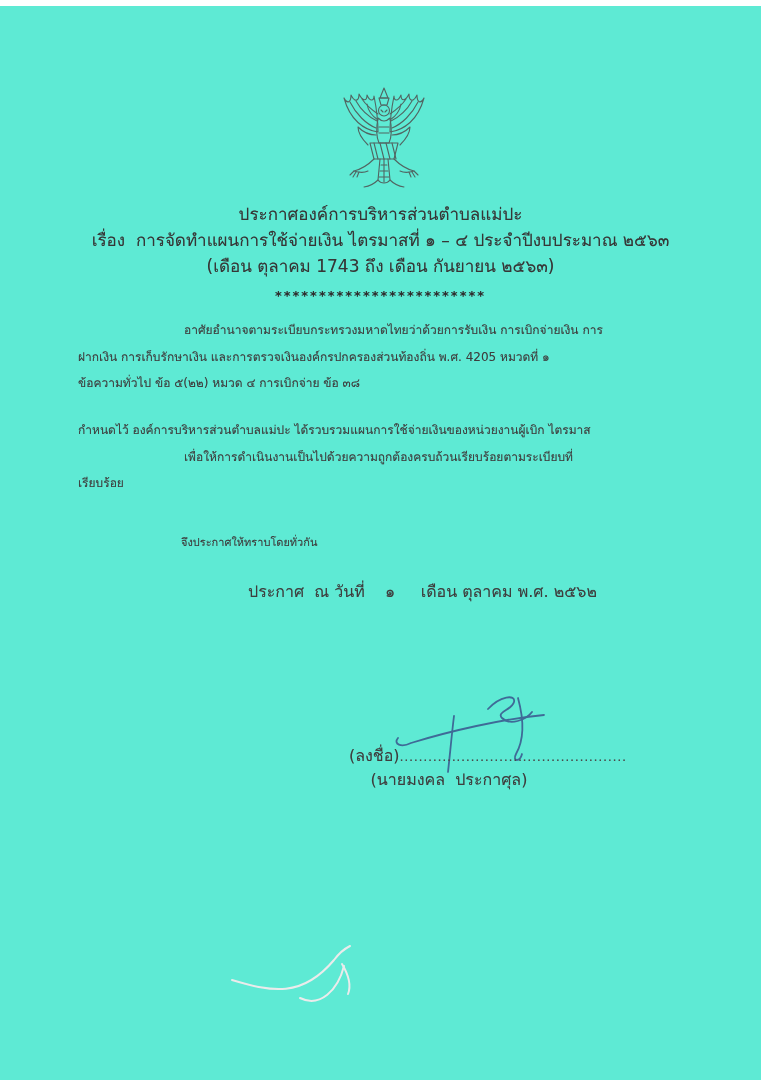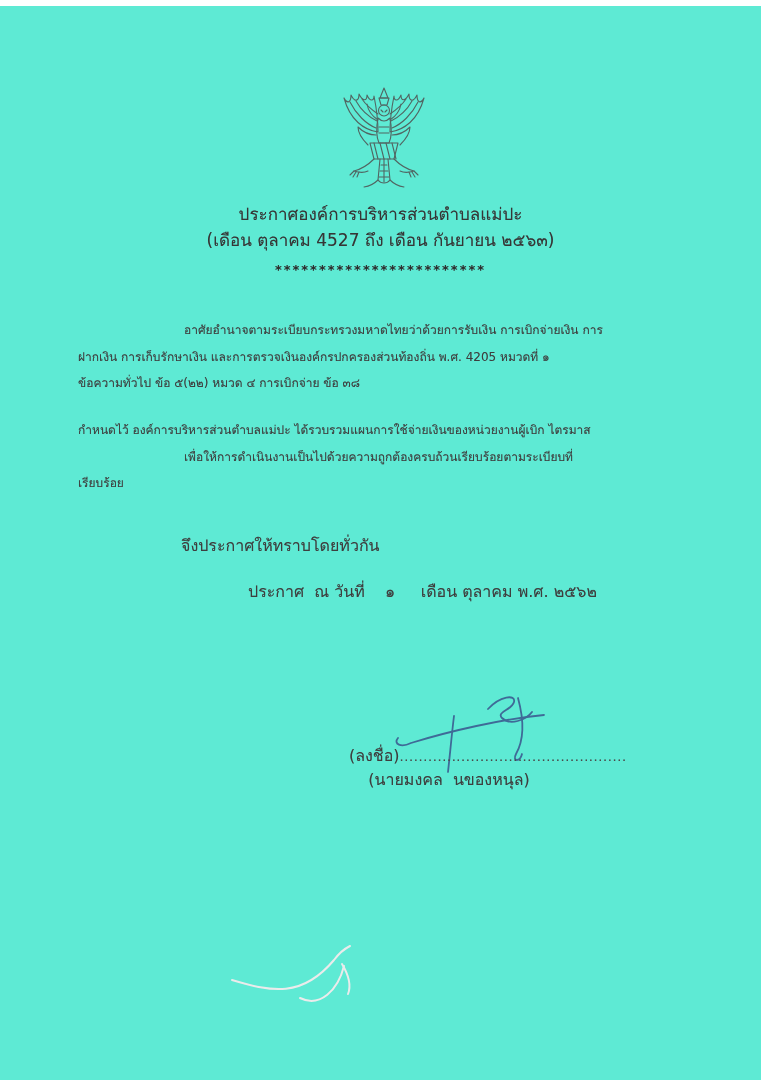--- a/index.html
+++ b/index.html
@@ -19,21 +19,21 @@
 
   .hdr { position:absolute; top:195px; left:0; width:100%; text-align:center;
          font-size:17px; line-height:26px; color:#363636; }
   .hdr .stars { font-size:13px; letter-spacing:2px; margin-top:4px; font-weight:bold; color:#2d2d2d; }
 
   .para { position:absolute; left:78px; width:625px; font-size:12px; line-height:26.5px; }
   .para .indent { padding-left:106px; }
   .p1 { top:311px; }
   .p2 { top:411px; }
 
-  .closing  { position:absolute; left:181px; top:527px; font-size:16px; }
+  .closing  { position:absolute; left:181px; top:527px; font-size:11px; }
   .dateline { position:absolute; left:248px; top:573px; font-size:16px; white-space:pre; }
 
   .sig-row  { position:absolute; left:349px; top:737px; font-size:16px; white-space:nowrap; }
   .sig-dots { font-size:13px; letter-spacing:.6px; color:#4a4a4a; }
   .sig-name { position:absolute; left:330px; top:761px; width:238px; text-align:center; font-size:16px; }
   .sig-pos  { position:absolute; left:330px; top:784px; width:238px; text-align:center;
               font-size:16px; white-space:nowrap; }
 
   .signature-svg { position:absolute; left:390px; top:684px; width:168px; height:88px; }
   .crease-svg    { position:absolute; left:222px; top:912px; width:210px; height:115px; }
@@ -81,21 +81,22 @@
       <path d="M90 85 L94 89 M88 86 L91 91 M85 86 L87 91"></path>
 
       <path d="M56 73 L54 94 C57 98 63 98 66 94 L64 73"></path>
       <path d="M60 73 L60 96 M57 79 L63 79 M56 85 L64 85 M55 91 L65 91"></path>
       <path d="M54 94 C50 98 46 100 40 101 M66 94 C70 98 74 100 80 101"></path>
     </g>
   </svg>
 
   <div class="hdr">
     <div class="line">ประกาศองค์การบริหารส่วนตำบลแม่ปะ</div>
-    <div class="line">(เดือน ตุลาคม 4527 ถึง เดือน กันยายน ๒๕๖๓)</div>
+    <div class="line">เรื่อง  การจัดทำแผนการใช้จ่ายเงิน ไตรมาสที่ ๑ – ๔ ประจำปีงบประมาณ ๒๕๖๓</div>
+    <div class="line">(เดือน ตุลาคม 1743 ถึง เดือน กันยายน ๒๕๖๓)</div>
     <div class="stars">************************</div>
   </div>
 
   <div class="para p1">
     <div class="line indent">อาศัยอำนาจตามระเบียบกระทรวงมหาดไทยว่าด้วยการรับเงิน การเบิกจ่ายเงิน การ</div>
     <div class="line">ฝากเงิน การเก็บรักษาเงิน และการตรวจเงินองค์กรปกครองส่วนท้องถิ่น พ.ศ. 4205 หมวดที่ ๑</div>
     <div class="line">ข้อความทั่วไป ข้อ ๕(๒๒) หมวด ๔ การเบิกจ่าย ข้อ ๓๘</div>
   </div>
 
   <div class="para p2">
@@ -114,21 +115,21 @@
       <path d="M98 19 C110 6 126 4 124 12 C122 20 106 22 112 28 C120 36 136 30 142 22"></path>
       <path d="M128 8 C134 30 134 50 126 64 C122 72 130 72 132 64"></path>
       <path d="M64 26 C62 42 60 64 58 82"></path>
     </g>
   </svg>
 
   <div class="sig-row">
     <span class="line">(ลงชื่อ)</span><span class="sig-dots">................................................</span>
   </div>
 
-  <div class="sig-name line">(นายมงคล  นของหนุล)</div>
+  <div class="sig-name line">(นายมงคล  ประกาศุล)</div>
 
   <svg class="crease-svg" viewBox="0 0 210 115">
     <g fill="none" stroke="#ebebeb" stroke-width="2" stroke-linecap="round">
       <path d="M10 62 C50 74 80 80 112 42 C118 34 124 30 128 28"></path>
       <path d="M78 80 C98 90 116 72 122 48"></path>
       <path d="M120 46 C126 56 130 66 126 76"></path>
     </g>
   </svg>
 
 </div>

